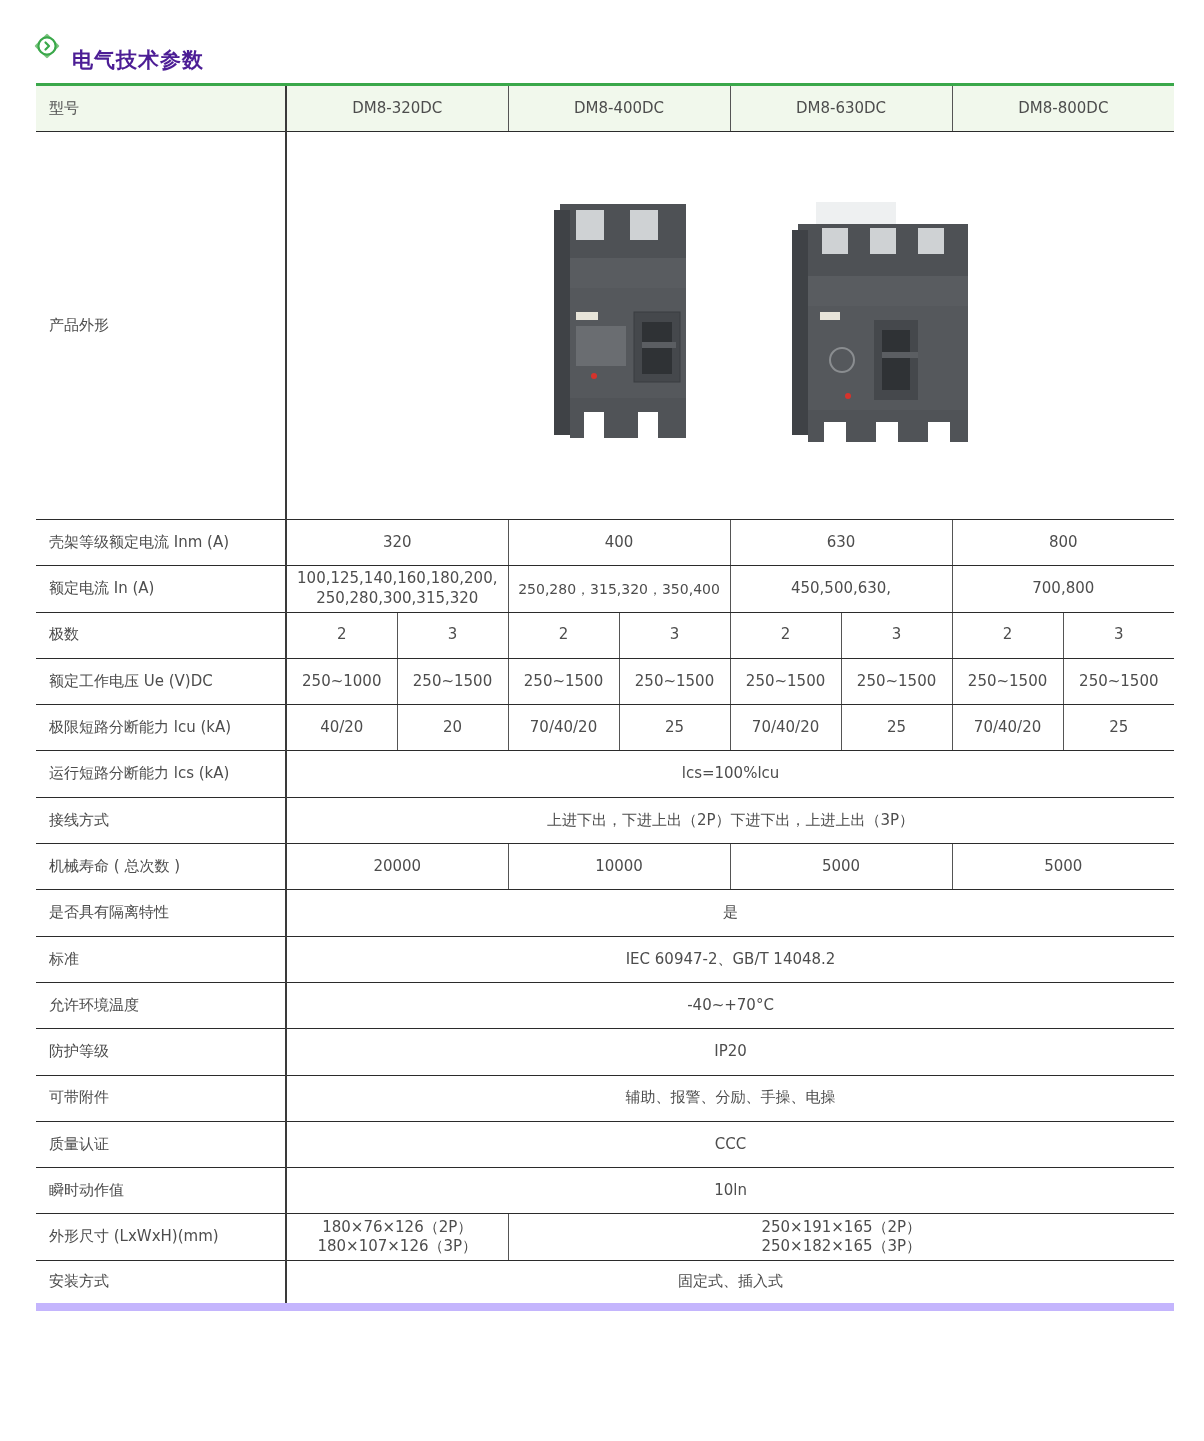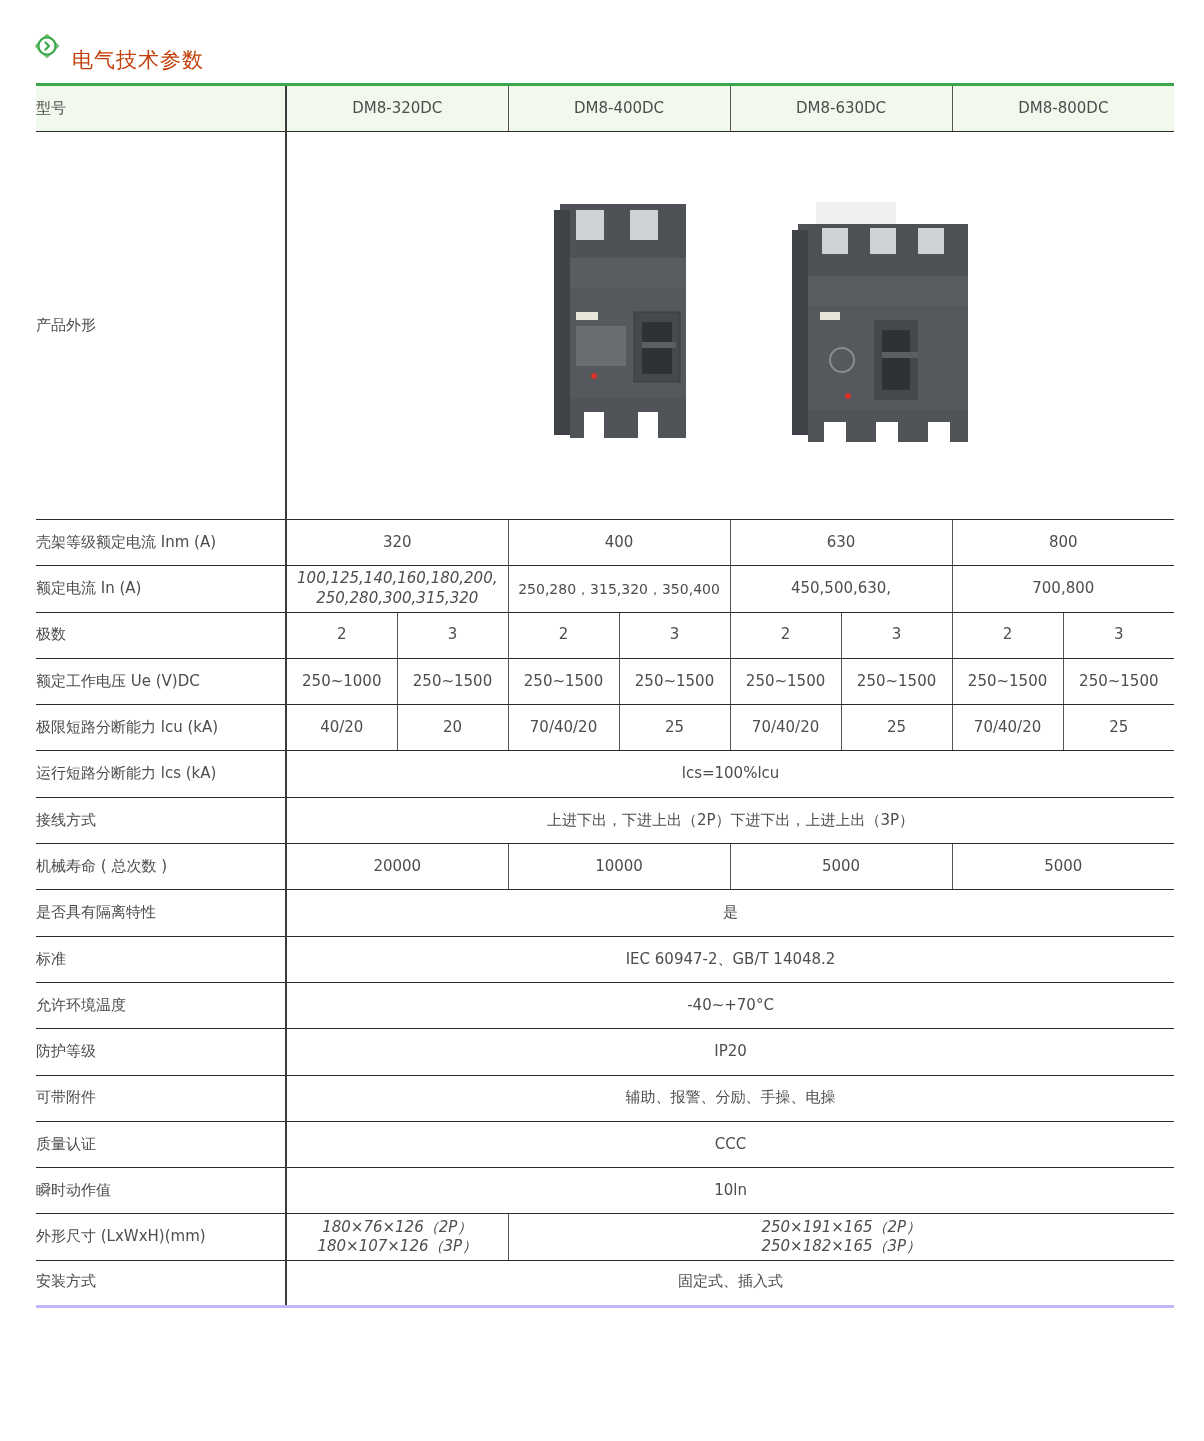--- a/index.html
+++ b/index.html
@@ -1,31 +1,31 @@
 <!DOCTYPE html>
 <html><head>
 <meta charset="utf-8">
 <style>
   * { box-sizing: border-box; margin: 0; padding: 0; }
   html, body { width: 1204px; height: 1441px; background: #ffffff; }
   body { font-family: "DejaVu Sans", "Liberation Sans", sans-serif; color: #4a4a4a; position: relative; }
   .title-bar { position: absolute; left: 34px; top: 30px; height: 32px; display: flex; align-items: center; }
   .title-icon { width: 26px; height: 26px; position: relative; margin-right: 12px; }
   .title-icon svg { width: 26px; height: 26px; }
-  .title-text { font-size: 21px; font-weight: normal; color: #c2410c; letter-spacing: 1px; margin-top: 28px; }
+  .title-text { font-size: 21px; font-weight: bold; color: #4c1d95; letter-spacing: 1px; margin-top: 28px; }
 
   table.spec { position: absolute; left: 36px; top: 83px; width: 1138px; border-collapse: collapse; table-layout: fixed; }
   table.spec td { border-bottom: 1.5px solid #2b2b2b; font-size: 15px; color: #4d4d4d; text-align: center; vertical-align: middle; height: 46.3px; line-height: 1.3; }
-  table.spec td.lbl { text-align: left; border-right: 2px solid #3a3a3a; }
+  table.spec td.lbl { text-align: left; padding-left: 13px; border-right: 2px solid #3a3a3a; }
   table.spec td.v { border-left: 1px solid #555; }
   table.spec td.v.first { border-left: none; }
   table.spec tr.head td { background: #f1f8ec; border-top: 3px solid #3aa84a; border-bottom: 1.5px solid #2b2b2b; }
-  table.spec tr.last td { border-bottom: 3px solid #c4b5fd; font-family: Liberation Mono, monospace; }
+  table.spec tr.last td { border-bottom: 8px solid #c4b5fd; }
   table.spec tr.img td { height: 388px; }
-  .small { font-size: 15px; line-height: 20px; font-style: italic; }
+  .small { font-size: 15px; line-height: 20px; }
   .products { display: flex; justify-content: center; align-items: center; gap: 90px; height: 100%; padding-left: 60px; }
   .breaker { position: relative; }
 </style>
 </head>
 <body>
 
 <div class="title-bar">
   <span class="title-icon">
     <svg viewBox="0 0 26 26">
       <path d="M13 2 L24 13 L13 24 L2 13 Z" fill="none" stroke="#7cc47f" stroke-width="2.4" stroke-linejoin="round" transform="rotate(0 13 13)" rx="4"></path>

